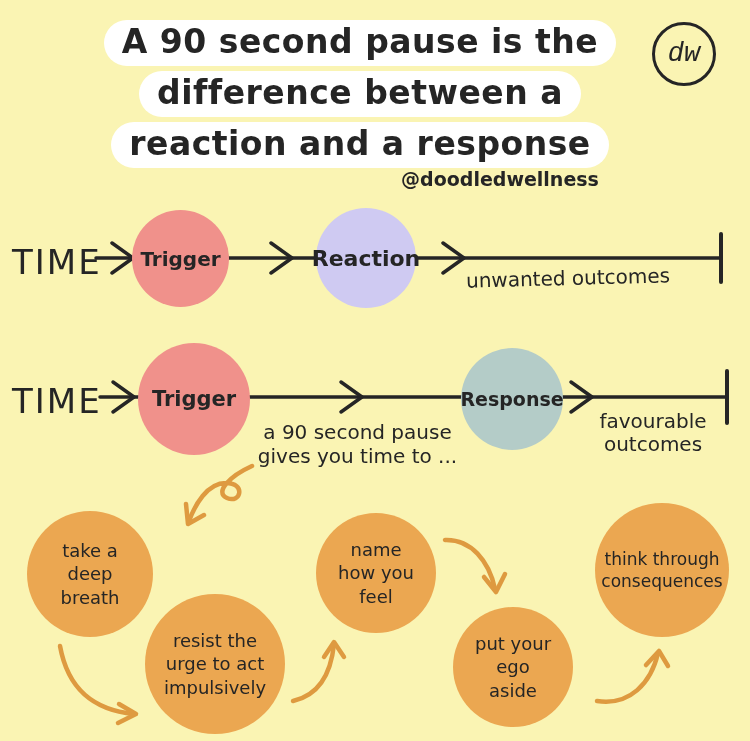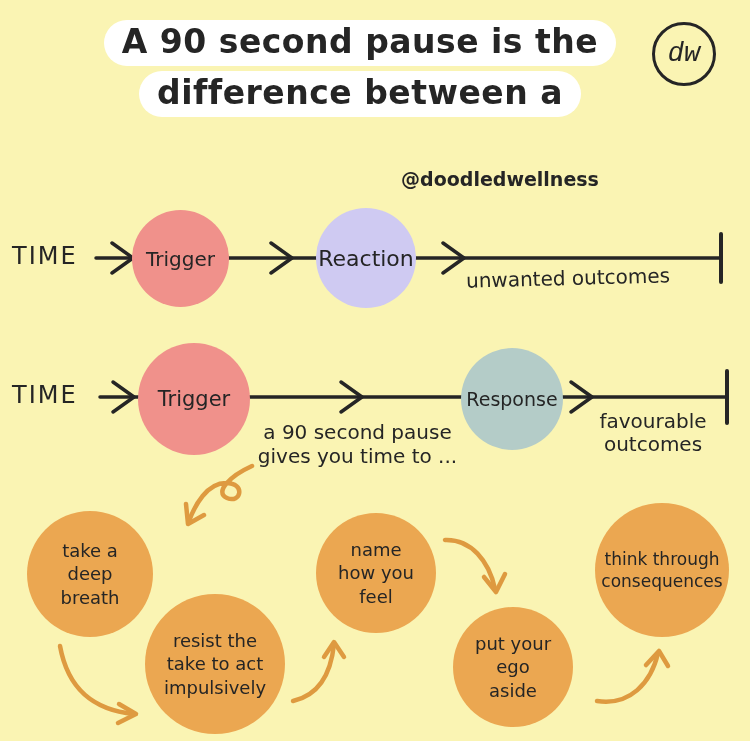--- a/index.html
+++ b/index.html
@@ -22,27 +22,27 @@
     font-size:19px; font-weight:bold; z-index:3;
   }
   .logo {
     position:absolute; left:652px; top:22px; width:58px; height:58px;
     border:3px solid #252525; border-radius:50%;
     display:flex; align-items:center; justify-content:center;
     font-family:Liberation Mono, monospace; font-style:italic; font-size:27px; z-index:3;
   }
 
   
-  .time-label { position:absolute; font-size:24px; letter-spacing:2px; z-index:3;text-align:center; }
+  .time-label { position:absolute; font-size:34px; letter-spacing:2px; z-index:3;text-align:center; }
   .time-1 { left:12px; top:242px; }
   .time-2 { left:12px; top:381px; }
 
   .circle {
     position:absolute; border-radius:50%; z-index:2;
-    display:flex; align-items:center; justify-content:center; text-align:center;
+    display:flex; align-items:center; justify-content:center; text-align:center;font-weight:bold;
   }
   .trigger-1 { left:132px; top:210px; width:97px;  height:97px;  background:#F0918B; font-size:20px; }
   .reaction  { left:316px; top:208px; width:100px; height:100px; background:#CFCAF2; font-size:22px; }
   .trigger-2 { left:138px; top:343px; width:112px; height:112px; background:#F0918B; font-size:21px; }
   .response  { left:461px; top:348px; width:102px; height:102px; background:#B4CCC8; font-size:19px; }
 
   .note { position:absolute; z-index:3; white-space:pre-line; }
   .unwanted   { left:466px; top:266px; font-size:20px; transform:rotate(-1.5deg); }
   .favourable { left:578px; top:410px; width:150px; text-align:center; font-size:20px; line-height:1.15; }
   .pause-note { left:240px; top:420px; width:235px; text-align:center; font-size:20px; line-height:1.2; }
@@ -87,20 +87,21 @@
       <path d="M445 540 C471 539 489 561 495 589"></path>
       <path d="M484 577 L496 592 L505 574"></path>
       <path d="M597 701 C630 706 651 683 658 653"></path>
       <path d="M646 665 L659 651 L668 666"></path>
     </g>
   </svg>
 
   <div class="title">
     <div class="line"><span class="hl">A 90 second pause is the</span></div>
     <div class="line"><span class="hl">difference between a</span></div>
+    <div class="line"><span class="hl">reaction and a response</span></div>
   </div>
   <div class="attribution">@doodledwellness</div>
   <div class="logo">
     <span>dw</span>
   </div>
 
   <div class="time-label time-1">TIME</div>
   <div class="circle trigger-1">
     <span>Trigger</span>
   </div>
@@ -121,21 +122,21 @@
   <div class="note pause-note">a 90 second pause
 gives you time to ...</div>
 
   <div class="bubble b1">
     <span>take a
 deep
 breath</span>
   </div>
   <div class="bubble b2">
     <span>resist the
-take to act
+urge to act
 impulsively</span>
   </div>
   <div class="bubble b3">
     <span>name
 how you
 feel</span>
   </div>
   <div class="bubble b4">
     <span>put your
 ego

